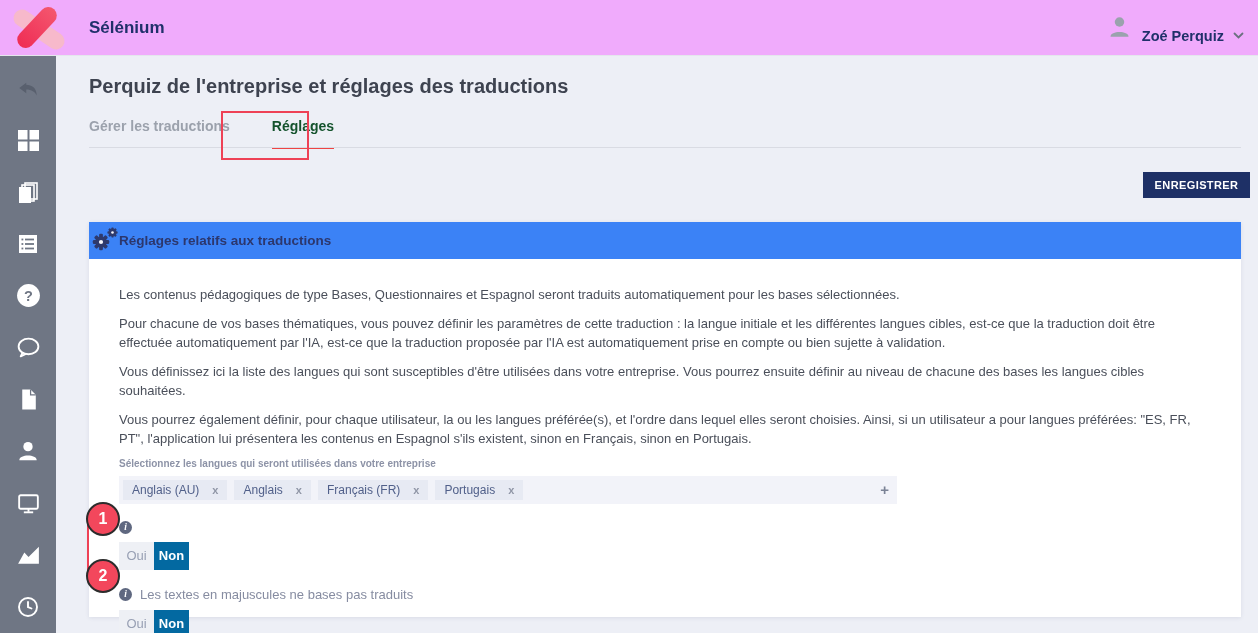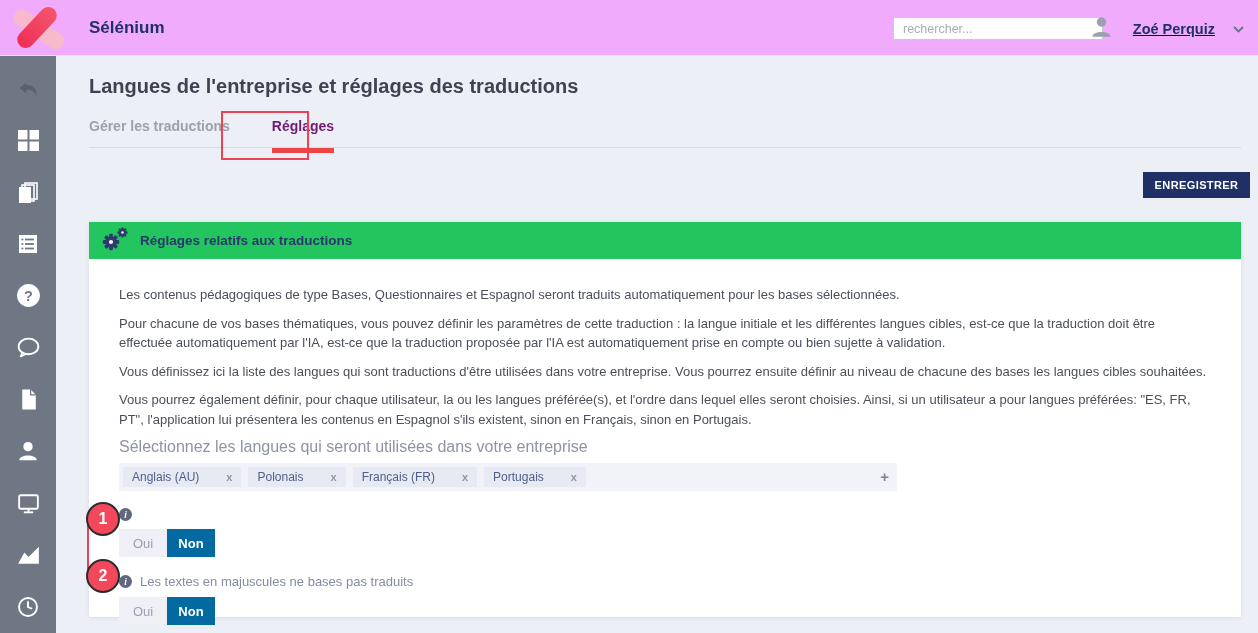--- a/index.html
+++ b/index.html
@@ -8,76 +8,75 @@
 
   
   .header { position:absolute; top:0; left:0; width:1258px; height:56px; background:#f0abfc; border-bottom:1px solid #e4e6ed; z-index:20; }
   .logo { position:absolute; left:12px; top:2px; width:54px; height:52px; }
   .logo .bar { position:absolute; border-radius:9px; }
   .logo .bar-light { left:-2px; top:19px; width:58px; height:17px; background:#f7b9cb; transform:rotate(34deg); }
   .logo .bar-dark  { left:0px;  top:17px; width:50px; height:17px; background:linear-gradient(90deg,#ef2d55,#f4566e); transform:rotate(-47deg); }
   .app-title { position:absolute; left:89px; top:18px; font-size:17px; font-weight:bold; color:#20306a; }
   .search-box { position:absolute; left:893px; top:17px; width:210px; height:23px; border:1px solid #c8cbd4; background:#fff; font-size:12.5px; color:#566; padding:0 9px; font-family:"Liberation Sans", sans-serif; }
   .search-box::placeholder { color:#a7abb7; }
-  .user-area { position:absolute; right:14px; top:13px; display:flex; align-items:center; gap:18px; cursor:pointer;text-decoration:underline; }
+  .user-area { position:absolute; right:14px; top:13px; display:flex; align-items:flex-end; gap:9px; cursor:pointer; }
   .user-name { font-size:14.5px; font-weight:bold; color:#20306a; }
 
   
   .sidebar { position:absolute; top:56px; left:0; width:56px; height:577px; background:#6f7684; z-index:10; display:flex; flex-direction:column; align-items:center; padding-top:6px; }
   .side-icon { width:56px; height:52px; display:flex; align-items:center; justify-content:center; cursor:pointer; }
 
   
   .main { position:absolute; top:56px; left:56px; width:1202px; height:577px; background:#edeff6; }
   .page-title { position:absolute; left:33px; top:19px; font-size:20px; font-weight:bold; color:#3e4350; }
   .tabs { position:absolute; left:33px; top:62px; display:flex; gap:42px; }
   .tab { font-size:14px; font-weight:bold; color:#9ba1ac; padding-bottom:13px; cursor:pointer;text-align:right; }
-  .tab.active { color:#701a75; border-bottom:6px solid #ef4444; }
+  .tab.active { color:#14532d; border-bottom:2px solid #ef4444; }
   .tabs-rule { position:absolute; left:33px; top:91px; width:1152px; height:1px; background:#d9dbe3; }
   .tab-annotation-box { position:absolute; left:165px; top:55px; width:88px; height:49px; border:2px solid #ee4156; z-index:15; pointer-events:none; }
 
   .save-button { position:absolute; left:1087px; top:116px; width:107px; height:26px; background:#1e3066; color:#fff; font-size:11px; font-weight:bold; letter-spacing:.4px; border:none; display:flex; align-items:center; justify-content:center; cursor:pointer; font-family:"Liberation Sans", sans-serif; }
 
   
   .card { position:absolute; left:33px; top:166px; width:1152px; height:395px; background:#fff; box-shadow:0 1px 4px rgba(45,55,100,.10); }
-  .card-header { height:37px; background:#22c55e; display:flex; align-items:center; gap:11px; padding-left:13px; }
+  .card-header { height:37px; background:#3b82f6; display:flex; align-items:center; padding-left:3px; }
   .card-title { font-size:13.5px; font-weight:bold; color:#2c376d; }
   .card-body { padding:26px 30px 0 30px; }
   .card-body p { font-size:13px; color:#4a4f5a; line-height:1.5; margin-bottom:9px; }
 
-  .languages-label { margin-top:4px; font-size:16px; color:#8d93a7; }
+  .languages-label { margin-top:4px; font-size:10px; color:#8d93a7;font-weight:bold; }
   .tag-bar { position:relative; margin-top:7px; width:778px; background:#f2f3f9; padding:4px 26px 4px 4px; display:flex; gap:7px; align-items:center; min-height:25px; }
-  .tag { display:flex; align-items:center; gap:27px; background:#e7eaf3; color:#51608a; font-size:12px; padding:3px 9px; cursor:default;text-align:right; }
+  .tag { display:flex; align-items:center; gap:13px; background:#e7eaf3; color:#51608a; font-size:12px; padding:3px 9px; cursor:default;text-align:right; }
   .tag .tag-x { color:#9096a6; font-size:11px; font-weight:bold; cursor:pointer; }
   .tag-add { position:absolute; right:8px; top:5px; color:#7b8396; font-size:15px; font-weight:bold; cursor:pointer; }
 
   .toggle-section { margin-top:17px; }
   .info-row { display:flex; align-items:center; gap:8px; }
   .info-dot { width:13px; height:13px; border-radius:50%; background:#5f6880; color:#fff; font-size:9.5px; font-weight:bold; font-style:italic; font-family:"Liberation Serif", serif; display:inline-flex; align-items:center; justify-content:center; flex:0 0 auto; }
   .info-label { font-size:13px; color:#868ca1; }
   .seg-control { display:flex; margin-top:8px; }
-  .seg-btn { width:48px; height:28px; display:flex; align-items:center; justify-content:center; font-size:13px; cursor:pointer; font-family:"Liberation Sans", sans-serif; border:none; }
+  .seg-btn { width:35px; height:28px; display:flex; align-items:center; justify-content:center; font-size:13px; cursor:pointer; font-family:"Liberation Sans", sans-serif; border:none; }
   .seg-btn.off { background:#eef0f5; color:#98a0b4; }
   .seg-btn.on  { background:#0369a1; color:#fff; font-weight:bold; }
 
   
   .step-circle { position:absolute; width:34px; height:34px; border-radius:50%; background:#f3475c; border:2px solid #2c2c2c; color:#fff; font-size:16px; font-weight:bold; display:flex; align-items:center; justify-content:center; z-index:18; }
   .step-1 { left:30px; top:446px; }
   .step-2 { left:30px; top:503px; }
   .step-line { position:absolute; left:31px; top:468px; width:2px; height:50px; background:#ee4156; z-index:17; }
 </style>
 </head>
 <body>
 
 <div class="header">
   <div class="logo">
     <div class="bar bar-light"></div>
     <div class="bar bar-dark"></div>
   </div>
   <div class="app-title">Sélénium</div>
-  <input class="search-box" type="text" placeholder="rechercher..." style="">
   <div class="user-area">
     <span>
       <svg width="27" height="27" viewBox="0 0 24 24">
           <circle cx="12" cy="8" r="4.2" fill="#9aa2ad"></circle>
           <path d="M4 21 C4 15.5 20 15.5 20 21 Z" fill="#9aa2ad"></path>
         </svg>
     </span>
     <span class="user-name">Zoé Perquiz</span>
     <span>
       <svg width="11" height="8" viewBox="0 0 11 8">
@@ -163,21 +162,21 @@
   </div>
   <div class="side-icon">
     <svg width="24" height="24" viewBox="0 0 24 24">
         <circle cx="12" cy="12" r="9" fill="none" stroke="#fff" stroke-width="1.9"></circle>
         <path d="M12 7 V12 L15.5 13.5" fill="none" stroke="#fff" stroke-width="1.9" stroke-linecap="round"></path>
       </svg>
   </div>
 </div>
 
 <div class="main">
-  <div class="page-title">Langues de l'entreprise et réglages des traductions</div>
+  <div class="page-title">Perquiz de l'entreprise et réglages des traductions</div>
 
   <div class="tabs">
     <div class="tab">Gérer les traductions</div>
     <div class="tab active">Réglages</div>
   </div>
   <div class="tabs-rule"></div>
   <div class="tab-annotation-box"></div>
 
   <button class="save-button">ENREGISTRER</button>
 
@@ -204,32 +203,32 @@
             </g>
           </g>
         </svg>
       </span>
       <span class="card-title">Réglages relatifs aux traductions</span>
     </div>
 
     <div class="card-body">
       <p>Les contenus pédagogiques de type Bases, Questionnaires et Espagnol seront traduits automatiquement pour les bases sélectionnées.</p>
       <p>Pour chacune de vos bases thématiques, vous pouvez définir les paramètres de cette traduction : la langue initiale et les différentes langues cibles, est-ce que la traduction doit être effectuée automatiquement par l'IA, est-ce que la traduction proposée par l'IA est automatiquement prise en compte ou bien sujette à validation.</p>
-      <p>Vous définissez ici la liste des langues qui sont traductions d'être utilisées dans votre entreprise. Vous pourrez ensuite définir au niveau de chacune des bases les langues cibles souhaitées.</p>
+      <p>Vous définissez ici la liste des langues qui sont susceptibles d'être utilisées dans votre entreprise. Vous pourrez ensuite définir au niveau de chacune des bases les langues cibles souhaitées.</p>
       <p>Vous pourrez également définir, pour chaque utilisateur, la ou les langues préférée(s), et l'ordre dans lequel elles seront choisies. Ainsi, si un utilisateur a pour langues préférées: "ES, FR, PT", l'application lui présentera les contenus en Espagnol s'ils existent, sinon en Français, sinon en Portugais.</p>
 
       <div class="languages-label">Sélectionnez les langues qui seront utilisées dans votre entreprise</div>
 
       <div class="tag-bar">
         <span class="tag">
           <span>Anglais (AU)</span>
           <span class="tag-x">x</span>
         </span>
         <span class="tag">
-          <span>Polonais</span>
+          <span>Anglais</span>
           <span class="tag-x">x</span>
         </span>
         <span class="tag">
           <span>Français (FR)</span>
           <span class="tag-x">x</span>
         </span>
         <span class="tag">
           <span>Portugais</span>
           <span class="tag-x">x</span>
         </span>

